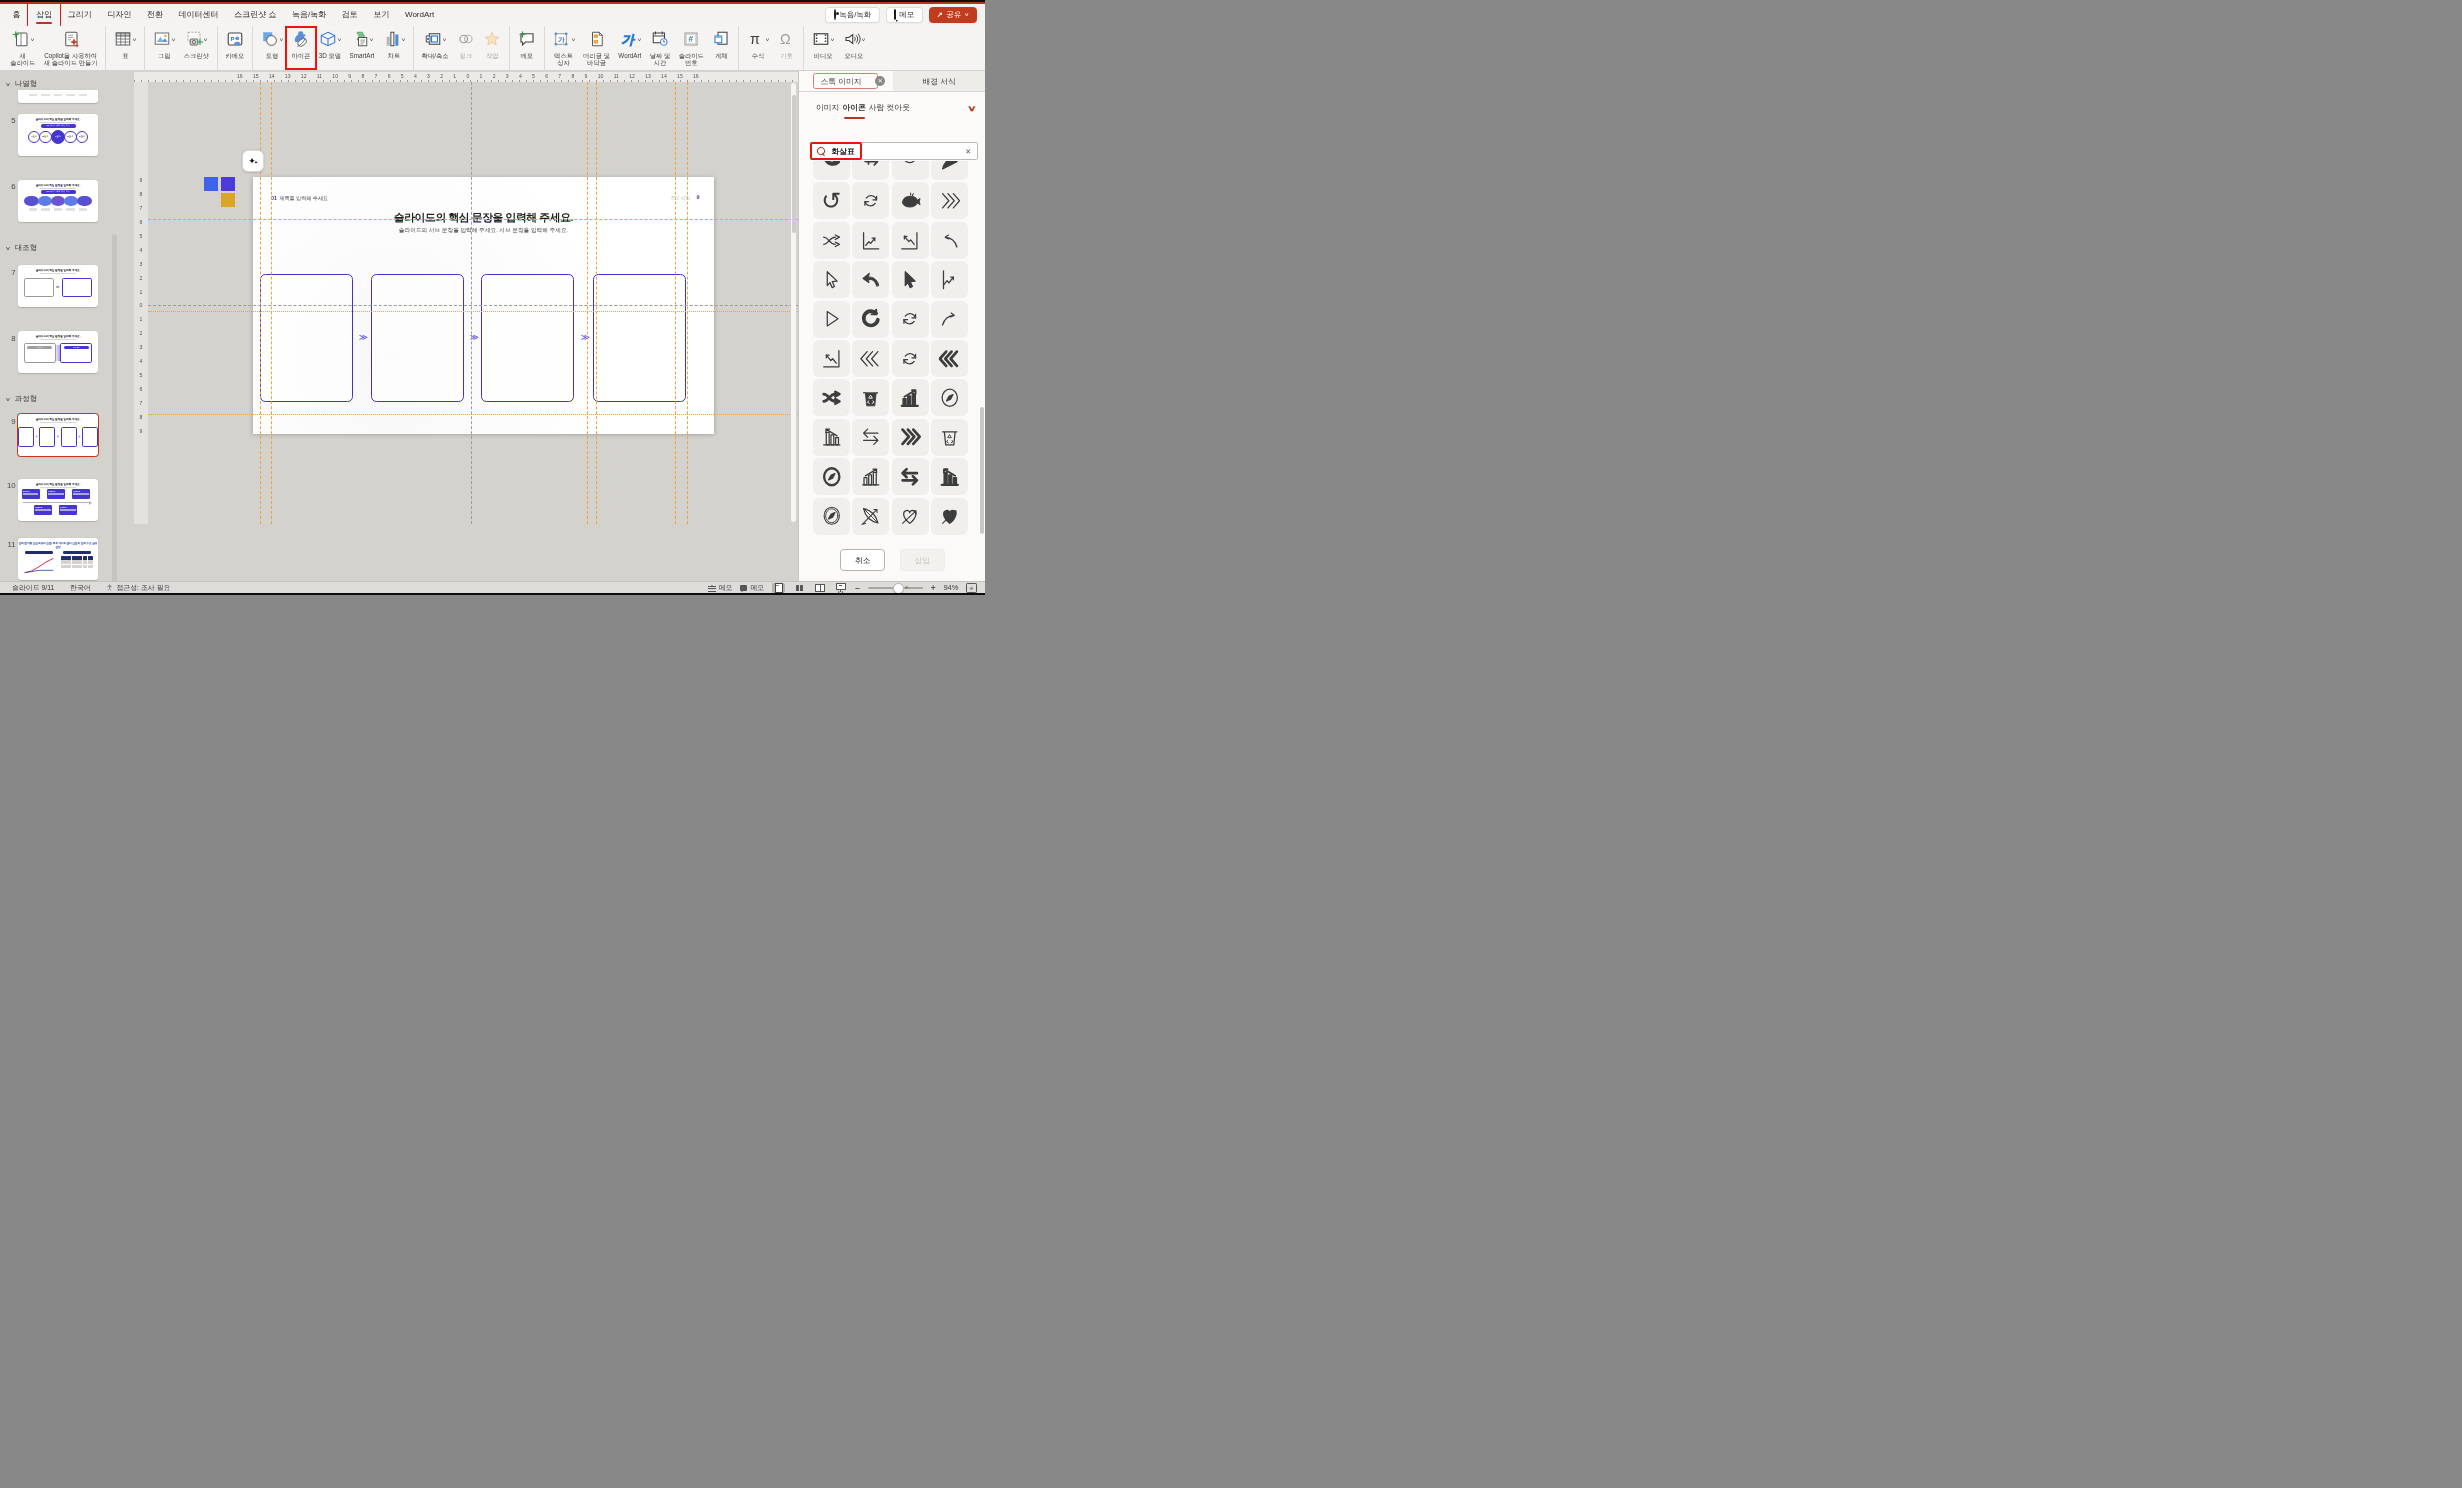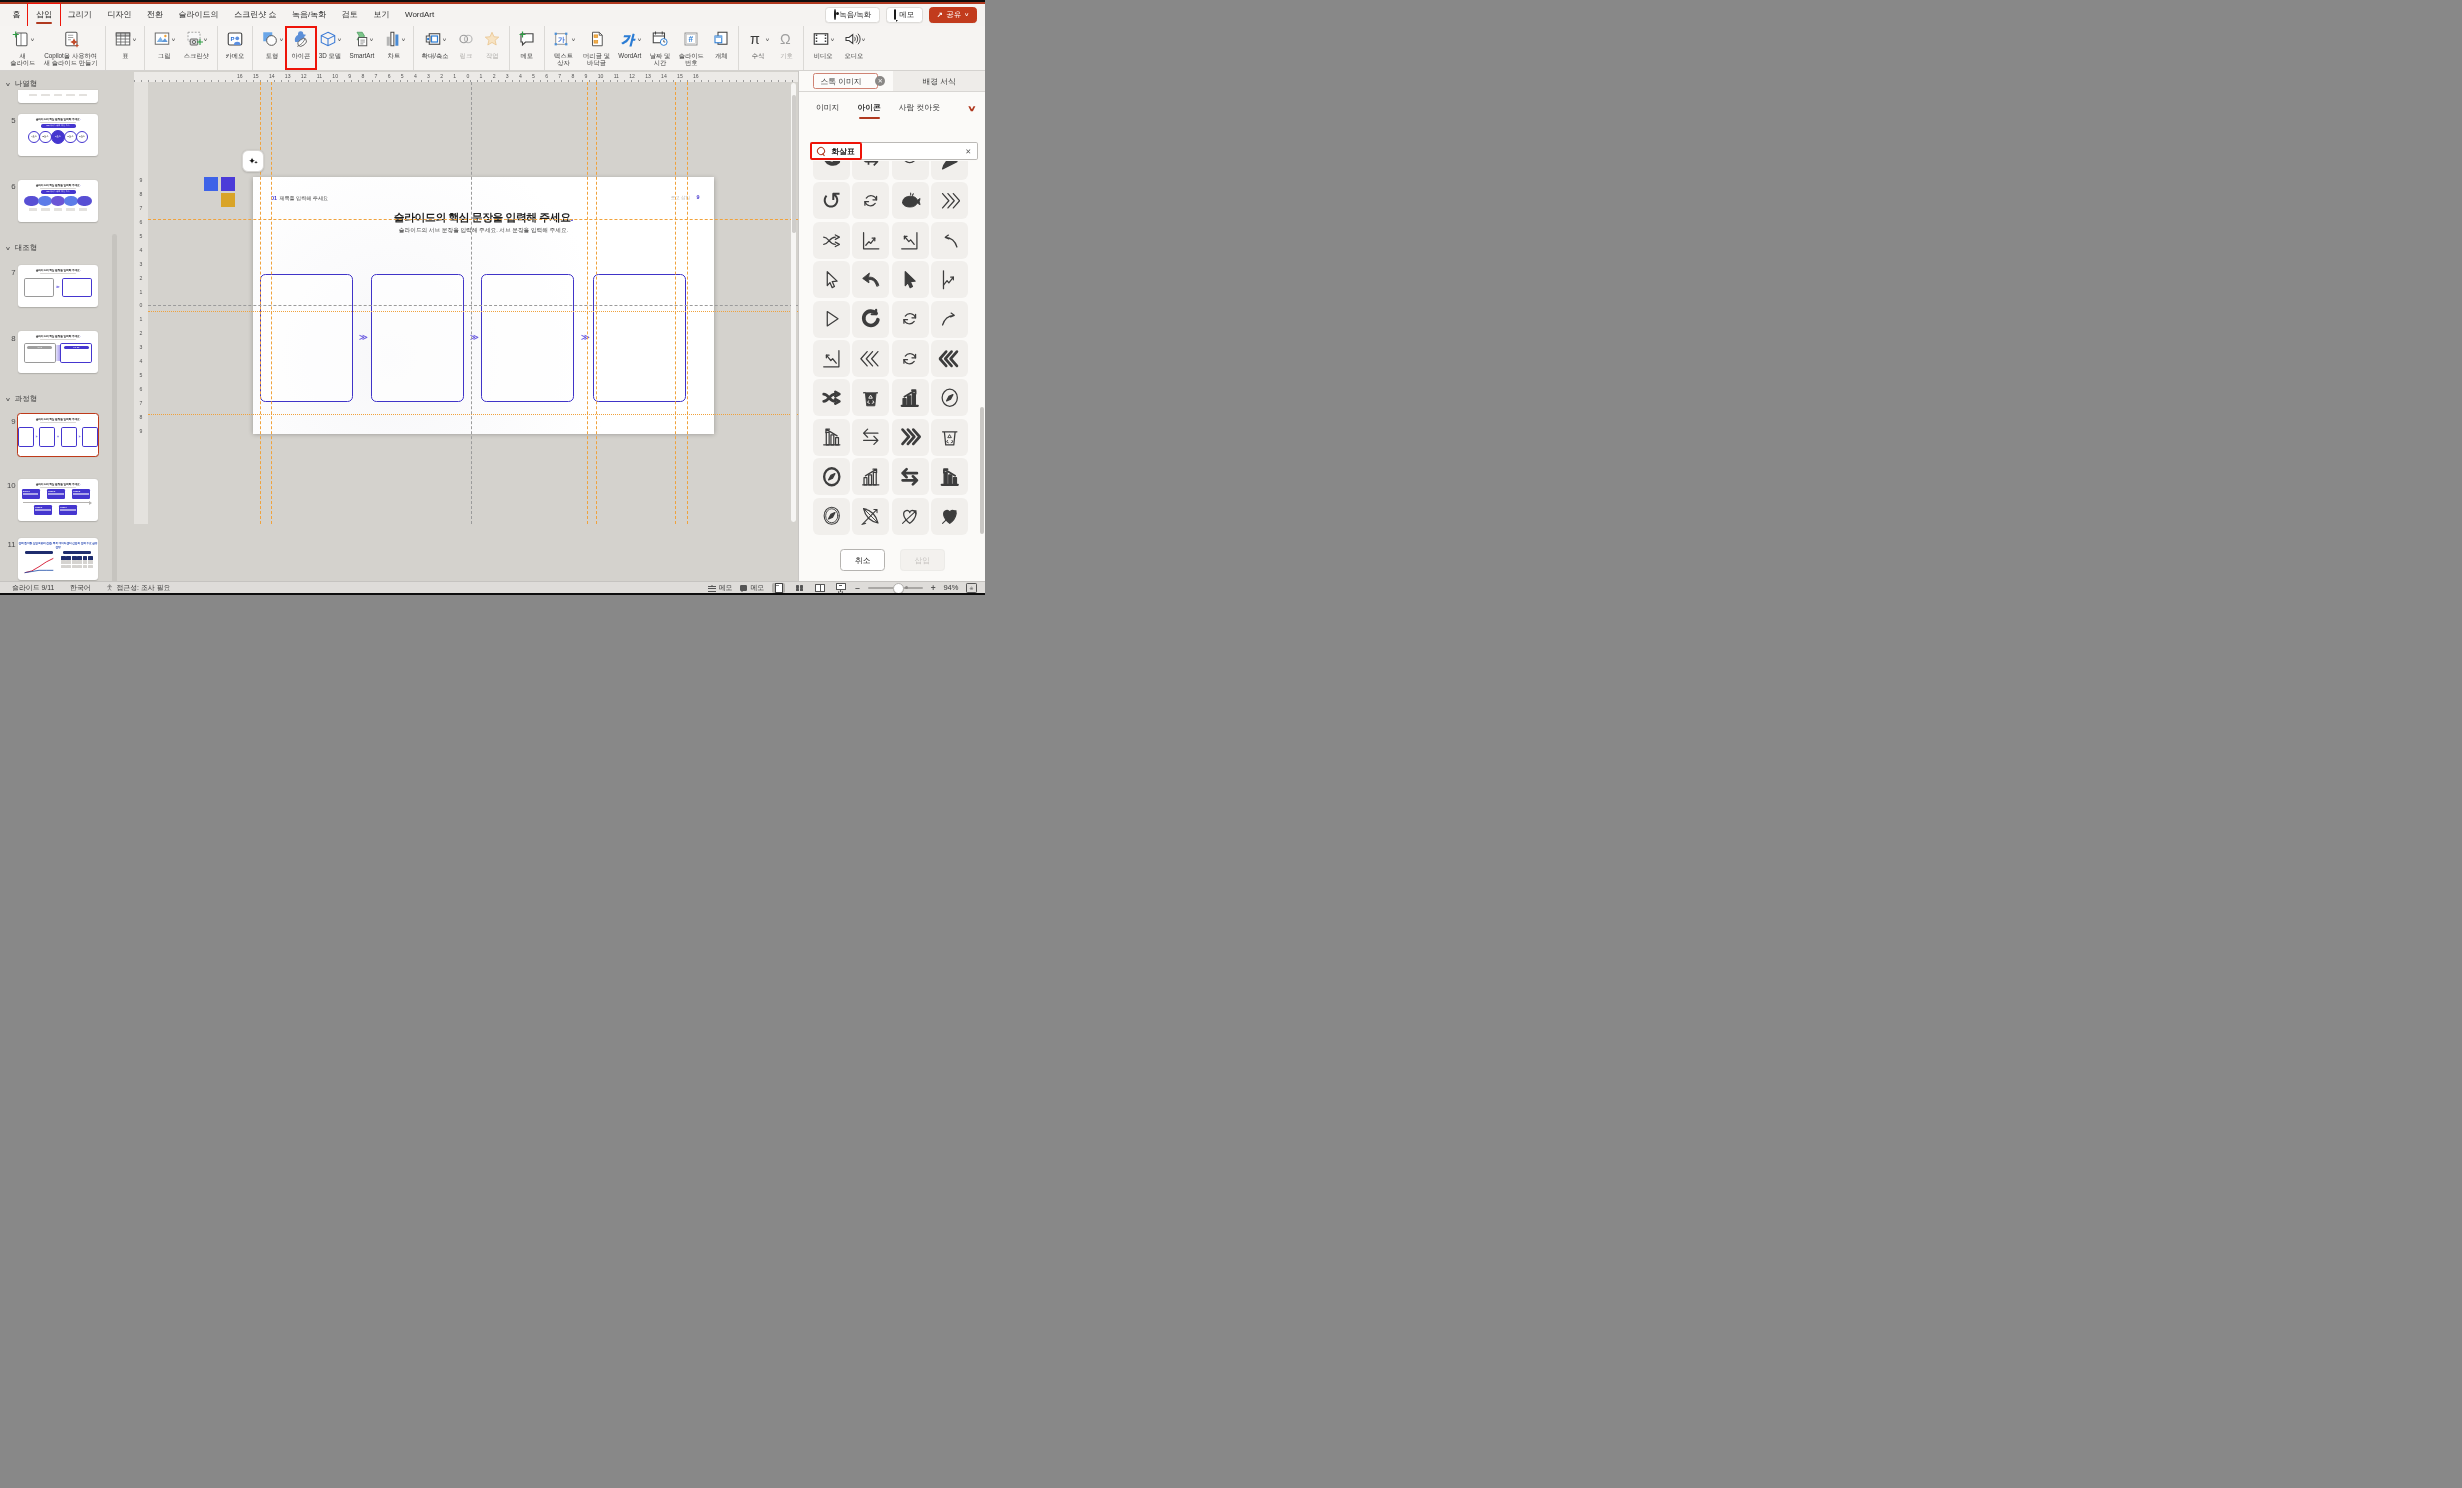--- a/index.html
+++ b/index.html
@@ -90,21 +90,21 @@
   
   #notes{position:absolute;left:134px;top:524px;width:664px;height:57px;background:#efedea;border-top:0.6px solid #c8c6c3;}
   #notes .ph{position:absolute;left:15.6px;top:7.2px;font-size:7.5px;color:#1c1c1c;}
   
   #panel{position:absolute;left:798px;top:71px;width:187px;height:510px;background:#fbfaf8;border-left:0.6px solid #c9c7c4;}
   #docbar{position:absolute;left:0;top:0;width:100%;height:20.3px;background:#eeece9;display:flex;border-bottom:0.6px solid #d8d6d3;}
   .dtab{flex:1;display:flex;align-items:center;justify-content:center;font-size:7.8px;color:#3a3a3a;position:relative;}
   .dtab.active{background:#fbfaf8;}
   .dtab .hl{border:1.5px solid #cf8374;border-radius:2.4px;padding:1.8px 15.6px 1.8px 6px;background:#fdfcfb;}
   .dtab .x{position:absolute;right:7.2px;top:4.8px;width:10.2px;height:10.2px;border-radius:50%;background:#8a8886;color:#fff;font-size:6px;line-height:10.2px;text-align:center;}
-  .cattabs{position:absolute;top:31px;left:0;width:100%;display:flex;align-items:center;justify-content:flex-start;padding-left:17px;gap:18px;font-size:7.8px;color:#333;}
+  .cattabs{position:absolute;top:31px;left:0;width:100%;display:flex;align-items:center;justify-content:flex-start;padding-left:17px;gap:3px;font-size:7.8px;color:#333;}
   .cattab{position:relative;padding-bottom:6px;}
   .cattab.active{font-weight:bold;}
   .cattab.active:after{content:"";position:absolute;left:1.2px;right:1.2px;bottom:0;height:1.8px;border-radius:1.2px;background:#b0391f;}
   #cat-chev{position:absolute;right:10.8px;top:33px;color:#b0391f;font-size:7.8px;font-weight:bold;transform:scaleX(1.7);}
   #searchbox{position:absolute;left:11.4px;top:71px;width:168px;height:18px;background:#fff;border:0.6px solid #bbb9b6;border-radius:1.8px;display:flex;align-items:center;box-sizing:border-box;}
   #search-hl{display:flex;align-items:center;gap:6px;padding:0 6px;height:100%;outline:2.1px solid #ee1409;outline-offset:-1.2px;border-radius:1.2px;font-weight:bold;}
   .mag{width:6px;height:6px;border:1px solid #b0391f;border-radius:50%;position:relative;transform:rotate(-40deg);}
   .mag:after{content:"";position:absolute;left:1.8px;top:6px;width:1px;height:3px;background:#b0391f;}
   #searchval{font-size:7.8px;color:#1f1f1f;}
   #search-x{position:absolute;right:6px;top:4.2px;font-size:7.2px;color:#555;}
@@ -155,21 +155,21 @@
   <div id="topstrip"></div>
   <div id="accentline"></div>
 
   <div id="menubar">
     <div id="menutabs">
         <div class="mtab">홈</div>
         <div class="mtab active annot">삽입</div>
         <div class="mtab">그리기</div>
         <div class="mtab">디자인</div>
         <div class="mtab">전환</div>
-        <div class="mtab">슬라이드의</div>
+        <div class="mtab">데이터센터</div>
         <div class="mtab">스크린샷 쇼</div>
         <div class="mtab">녹음/녹화</div>
         <div class="mtab">검토</div>
         <div class="mtab">보기</div>
         <div class="mtab">WordArt</div>
       </div>
     <div id="menuright">
         <div class="pillbtn">
           <span><span class="rec-icon"></span></span>
           <span>녹음/녹화</span>

